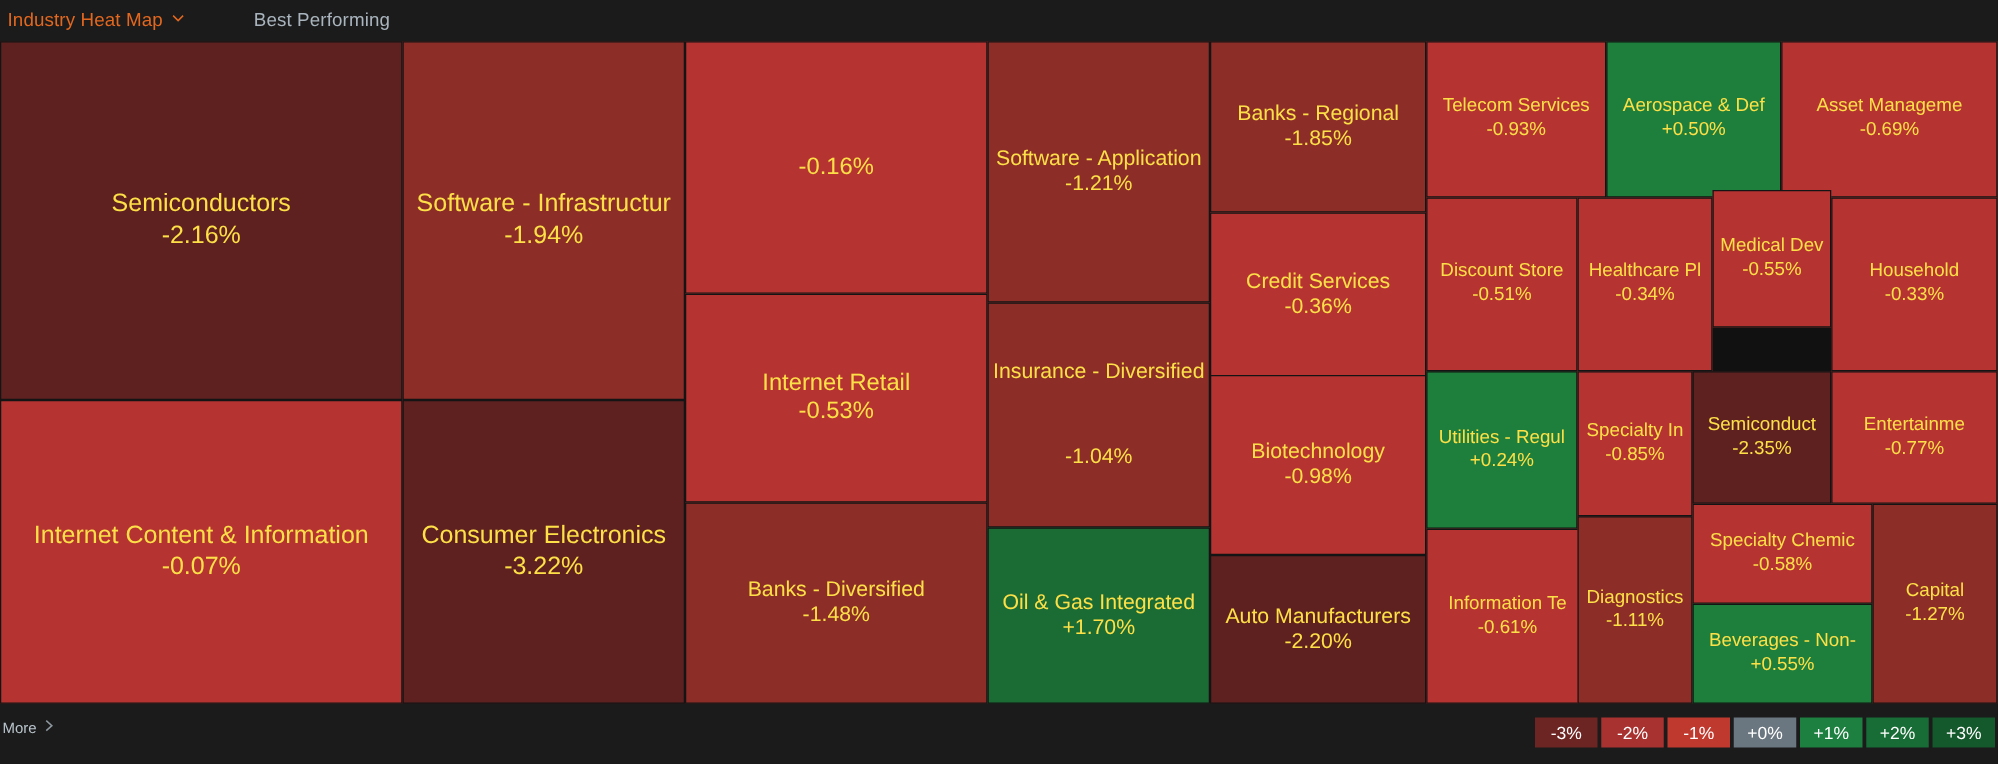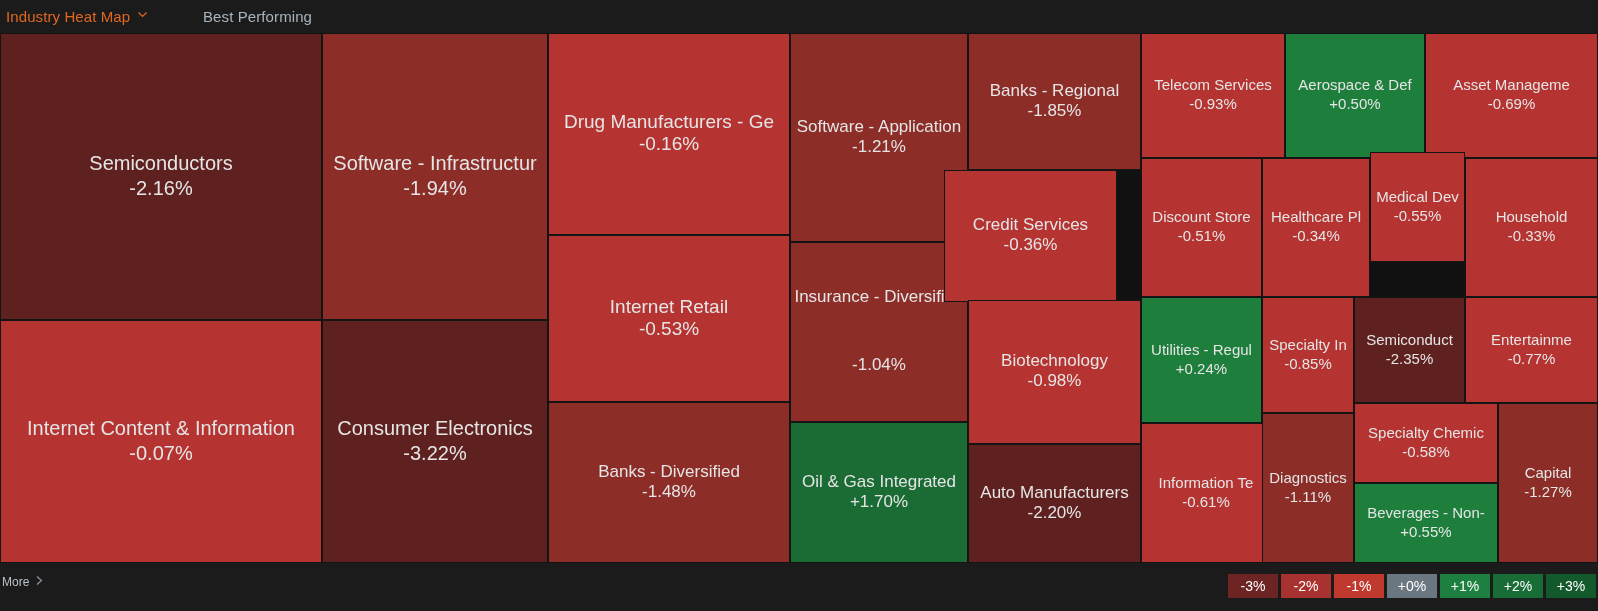--- a/index.html
+++ b/index.html
@@ -16,21 +16,21 @@
             font-size:15px;letter-spacing:.1px;}
   #hdr-heatmap{left:6px;color:#e2671f;}
   #hdr-best{left:203px;color:#a9b4bd;}
   .chev{display:inline-block;width:11px;height:11px;position:relative;top:-2px;}
   .chev svg{display:block;}
 
   
   #treemap{position:absolute;left:0;top:33px;width:1598px;height:530px;background:#111;}
   .tile{position:absolute;box-sizing:border-box;border:1px solid #141414;
         display:flex;flex-direction:column;align-items:center;justify-content:center;
-        overflow:hidden;white-space:nowrap;color:#e5e5e5;text-align:center;}
+        overflow:hidden;white-space:nowrap;color:#fde047;text-align:center;}
   .tile .nm{line-height:1.12;}
   .tile .pc{line-height:1.3;}
 
   .s-xl .nm{font-size:20px;} .s-xl .pc{font-size:20px;}
   .s-lg .nm{font-size:19px;} .s-lg .pc{font-size:19px;}
   .s-md .nm{font-size:17px;} .s-md .pc{font-size:17px;}
   .s-sm .nm{font-size:15px;} .s-sm .pc{font-size:15px;}
 
   
   #footer{position:absolute;left:0;top:563px;width:1598px;height:48px;background:#1b1b1b;}
@@ -70,21 +70,20 @@
       </div>
       <div class="tile s-xl" style="left: 0px; top: 287px; width: 322px; height: 243px; background: rgb(181, 51, 49);">
         <div class="nm">Internet Content &amp; Information</div>
         <div class="pc">-0.07%</div>
       </div>
       <div class="tile s-xl" style="left: 322px; top: 287px; width: 226px; height: 243px; background: rgb(95, 33, 32);">
         <div class="nm">Consumer Electronics</div>
         <div class="pc">-3.22%</div>
       </div>
       <div class="tile s-lg" style="left: 548px; top: 0px; width: 242px; height: 202px; background: rgb(181, 51, 49);">
-        <div class="nm">Drug Manufacturers - Ge</div>
         <div class="pc">-0.16%</div>
       </div>
       <div class="tile s-lg" style="left: 548px; top: 202px; width: 242px; height: 167px; background: rgb(181, 51, 49);">
         <div class="nm">Internet Retail</div>
         <div class="pc">-0.53%</div>
       </div>
       <div class="tile s-md" style="left: 548px; top: 369px; width: 242px; height: 161px; background: rgb(140, 45, 40);">
         <div class="nm">Banks - Diversified</div>
         <div class="pc">-1.48%</div>
       </div>
@@ -97,21 +96,21 @@
         <div class="pc">-1.04%</div>
       </div>
       <div class="tile s-md" style="left: 790px; top: 389px; width: 178px; height: 141px; background: rgb(27, 107, 52);">
         <div class="nm">Oil &amp; Gas Integrated</div>
         <div class="pc">+1.70%</div>
       </div>
       <div class="tile s-md" style="left: 968px; top: 0px; width: 173px; height: 137px; background: rgb(140, 45, 40);">
         <div class="nm">Banks - Regional</div>
         <div class="pc">-1.85%</div>
       </div>
-      <div class="tile s-md" style="left: 944px; top: 137px; width: 173px; height: 132px; background: rgb(181, 51, 49);">
+      <div class="tile s-md" style="left: 968px; top: 137px; width: 173px; height: 132px; background: rgb(181, 51, 49);">
         <div class="nm">Credit Services</div>
         <div class="pc">-0.36%</div>
       </div>
       <div class="tile s-md" style="left: 968px; top: 267px; width: 173px; height: 144px; background: rgb(181, 51, 49);">
         <div class="nm">Biotechnology</div>
         <div class="pc">-0.98%</div>
       </div>
       <div class="tile s-md" style="left: 968px; top: 411px; width: 173px; height: 119px; background: rgb(95, 33, 32);">
         <div class="nm">Auto Manufacturers</div>
         <div class="pc">-2.20%</div>

